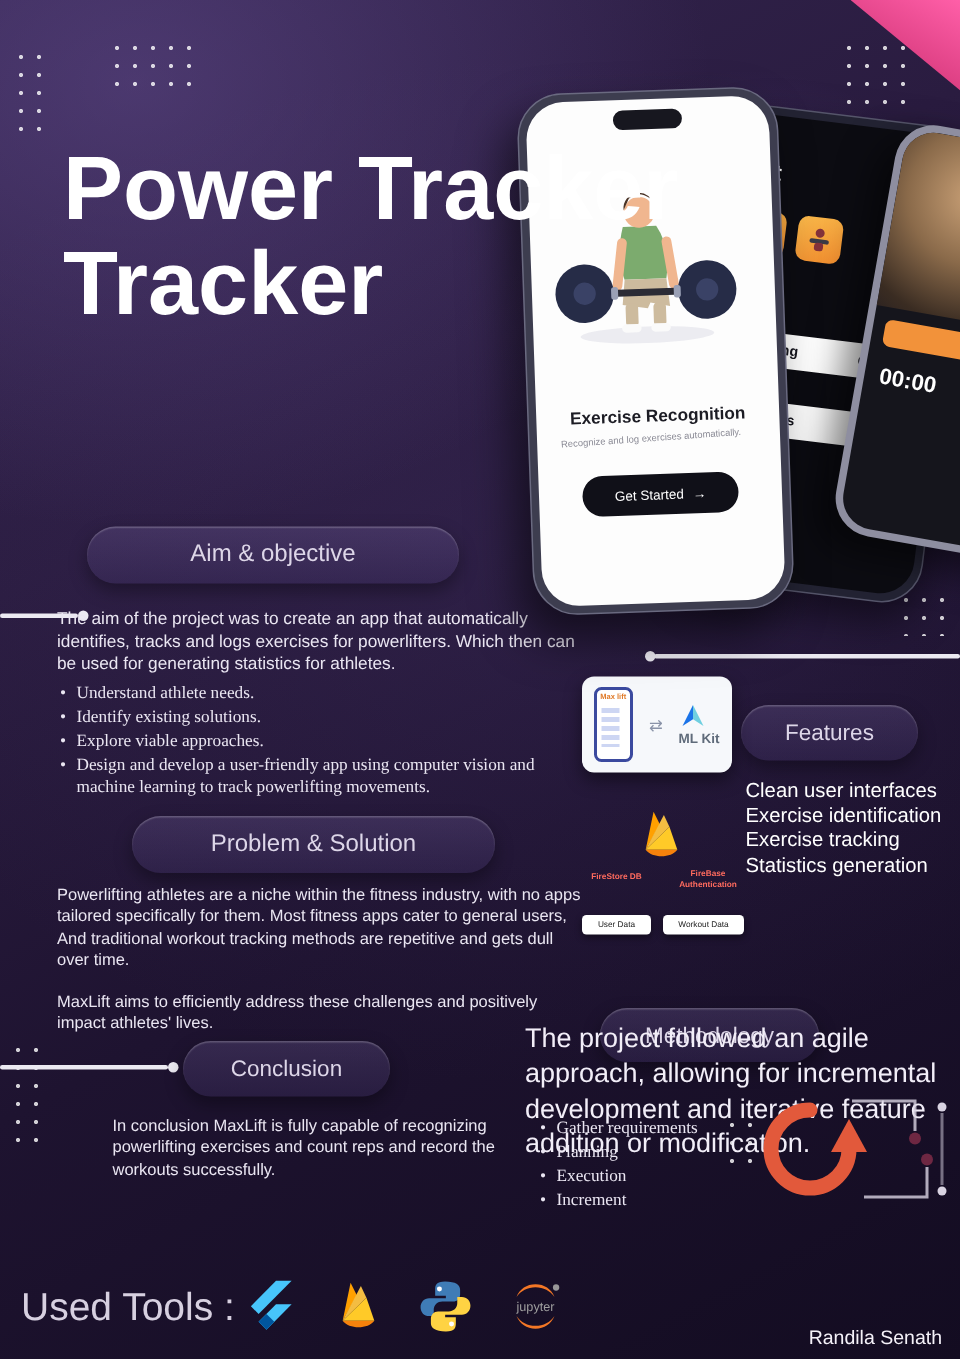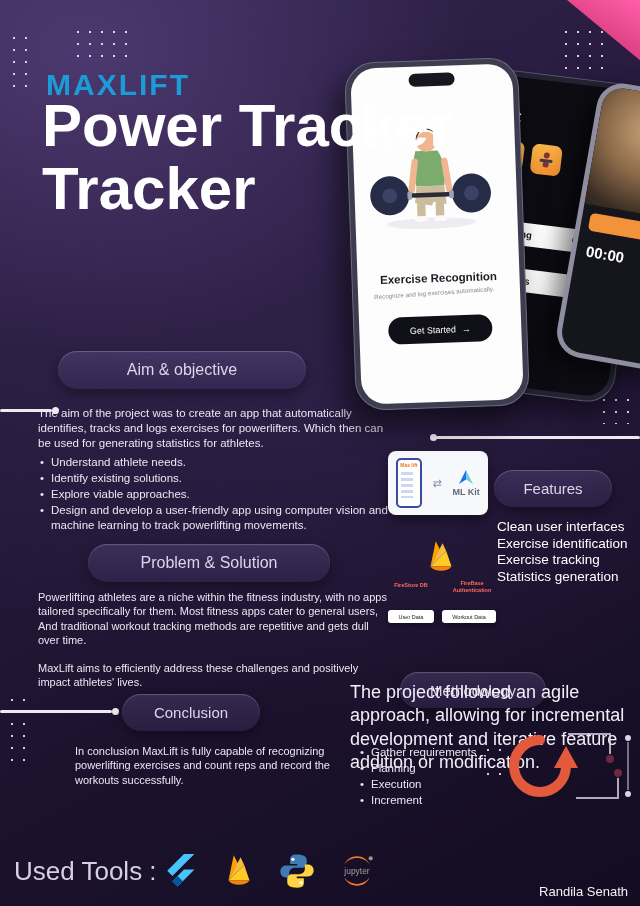--- a/index.html
+++ b/index.html
@@ -31,21 +31,21 @@
   #pill-aim{left:58px;top:351px;width:248px;height:38px;font-size:16px;}
   #pill-problem{left:88px;top:544px;width:242px;height:38px;font-size:16px;}
   #pill-conclusion{left:122px;top:694px;width:138px;height:37px;font-size:15px;}
   #pill-features{left:494px;top:470px;width:118px;height:37px;font-size:15px;}
   #pill-methodology{left:400px;top:672px;width:146px;height:36px;font-size:15px;}
 
   .body{position:absolute;color:#eae6f2;font-size:11.5px;line-height:1.3;}
   .body p{margin:0;}
   #aim-body{left:38px;top:406px;width:358px;}
   .bullets{list-style:none;margin:4px 0 0;padding:0;}
-  .bullets li{position:relative;padding-left:13px;margin-top:1px;}
+  .bullets li{position:relative;padding-left:13px;margin-top:1px;font-family:Liberation Serif, serif;}
   .bullets li::before{content:"•";position:absolute;left:2px;top:0;}
   #problem-body{left:38px;top:590px;width:352px;font-size:11px;}
   #problem-body p+p{margin-top:14px;}
   #conclusion-body{left:75px;top:744px;width:274px;font-size:11px;}
   #conclusion-body p+p{margin-top:14px;}
   #features-list{left:497px;top:519px;font-size:13.5px;line-height:1.24;color:#ffffff;}
   #methodology-body{left:350px;top:681px;width:290px;font-size:18px;color:#f2eef8;}
   #methodology-bullets{left:358px;top:740px;font-size:11.5px;}
 
   
@@ -83,21 +83,21 @@
   .timer{position:absolute;left:10px;top:158px;font-size:15px;font-weight:700;color:#fff;}
 
   
   #mlkit-card{position:absolute;left:388px;top:451px;width:100px;height:64px;background:#f6f8fb;border-radius:8px;
     box-shadow:0 5px 12px rgba(0,0,0,0.45);display:flex;align-items:center;justify-content:space-around;padding:3px;box-sizing:border-box;}
   .mini-phone{width:22px;height:46px;border:2px solid #3b4a9f;border-radius:5px;background:#fff;position:relative;}
   .mini-phone .mp-label{position:absolute;left:2px;top:2px;font-size:5px;color:#e07b2a;font-weight:700;}
   .mini-phone::after{content:"";position:absolute;left:3px;top:12px;width:12px;height:26px;
     background:repeating-linear-gradient(#cdd6f3 0 3px, transparent 3px 6px);}
   .ml-arrows{font-size:11px;color:#8a93a8;}
-  .ml-logo{display:flex;flex-direction:column;align-items:center;gap:2px;}
+  .ml-logo{display:flex;flex-direction:column;gap:2px;}
   .ml-logo .ml-text{font-size:9px;color:#5f6b7a;font-weight:700;}
 
   #firebase-diagram{position:absolute;left:386px;top:538px;width:112px;height:96px;}
   .fb-flame{position:absolute;left:40px;top:0;width:30px;height:38px;}
   .fb-label{position:absolute;font-size:5.5px;color:#ff6b5e;font-weight:700;text-align:center;line-height:1.2;}
   #fb-label-left{left:0;top:44px;width:50px;}
   #fb-label-right{left:60px;top:42px;width:52px;}
   .fb-chip{position:absolute;height:13px;background:#fff;border-radius:3px;color:#222;font-size:5.5px;
     display:flex;align-items:center;justify-content:center;padding:0 4px;box-shadow:0 2px 5px rgba(0,0,0,0.45);box-sizing:border-box;}
   #fb-chip-1{left:2px;top:72px;width:46px;}
@@ -127,21 +127,20 @@
 
   <div class="corner-tri"></div>
 
   <div class="hline" style="left:0;top:409px;width:52px;"></div>
   <div class="hdot" style="left:52px;top:407px;"></div>
   <div class="hline" style="left:436px;top:436px;width:204px;"></div>
   <div class="hdot" style="left:430px;top:434px;"></div>
   <div class="hline" style="left:0;top:710px;width:112px;"></div>
   <div class="hdot" style="left:112px;top:708px;"></div>
 
-  <div class="brand">MAXLIFT</div>
   <h1 class="title"><span>Power Tracker</span><br><span>Tracker</span></h1>
 
   <div class="phone phone-mid">
     <div class="screen-dark">
       <div class="gear">⚙</div>
       <div class="hello">Hello</div>
       <div class="hname">est</div>
       <div class="tile tile-1">
         <svg width="20" height="20" viewBox="0 0 20 20">
           <circle cx="10" cy="5.5" r="3" fill="#7e2f35"></circle>

